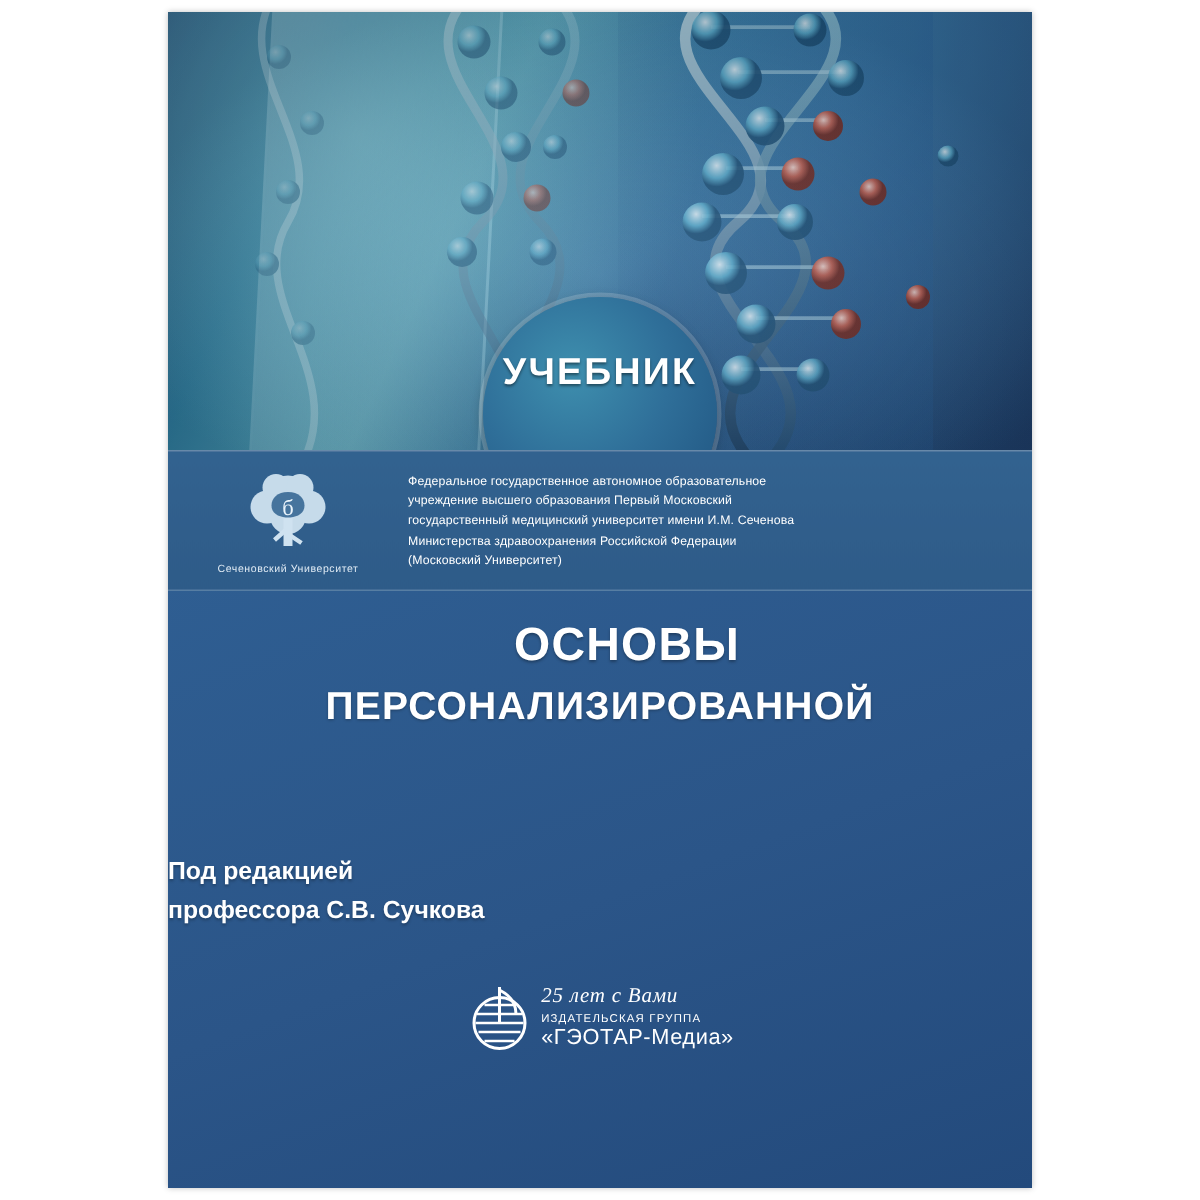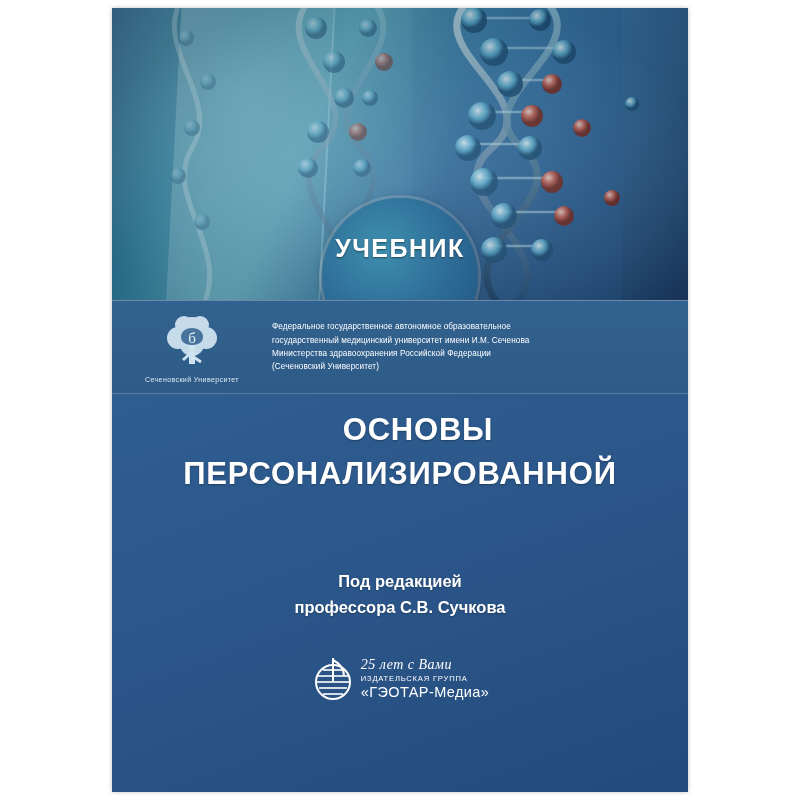--- a/index.html
+++ b/index.html
@@ -137,34 +137,34 @@
   
   .title-block {
     position: absolute;
     left: 0;
     top: 400px;
     width: 576px;
     text-align: center;
     color: #ffffff;
   }
   .title-line {
-    font-size: 31px;
+    font-size: 26px;
     font-weight: bold;
     letter-spacing: 0.8px;
     line-height: 1.42;
     text-shadow: 0 1px 2px rgba(0,0,0,0.30);
   }
   .title-line.t1 { font-size: 31px; margin-left: 36px; }
 
   .editor-block {
     position: absolute;
     left: 0;
     top: 560px;
     width: 576px;
-    text-align: center;
+    text-align: left;
     color: #ffffff;
   }
   .editor-line {
     font-size: 16.5px;
     font-weight: bold;
     line-height: 1.6;
     text-shadow: 0 1px 2px rgba(0,0,0,0.28);
   }
 
   
@@ -334,23 +334,24 @@
           <rect x="36" y="30" width="6" height="22" fill="#cfe2f0"></rect>
           <path d="M39,40 L30,48 M39,44 L48,50" stroke="#cfe2f0" stroke-width="3" fill="none"></path>
 
           <path d="M39,16 c7,0 11,4 11,9 c0,6 -6,8 -11,8 c-5,0 -11,-2 -11,-8 c0,-5 4,-9 11,-9 z" fill="#2f628f" opacity="0.85"></path>
           <text x="39" y="31" text-anchor="middle" font-family="Liberation Serif, serif" font-size="15" fill="#eaf4fb">б</text>
         </svg>
         <div class="inst-logo-caption">Сеченовский Университет</div>
       </div>
       <div class="inst-text">
         <div>Федеральное государственное автономное образовательное</div>
+        <div>учреждение высшего образования  Первый Московский</div>
         <div>государственный медицинский университет имени И.М. Сеченова</div>
         <div>Министерства здравоохранения Российской Федерации</div>
-        <div>(Сеченовский Университет)</div>
+        <div>(Московский Университет)</div>
       </div>
     </div>
 
     <div class="title-block">
       <div class="title-line t1">ОСНОВЫ</div>
       <div class="title-line">ПЕРСОНАЛИЗИРОВАННОЙ</div>
     </div>
 
     <div class="editor-block">
       <div class="editor-line">Под редакцией</div>

